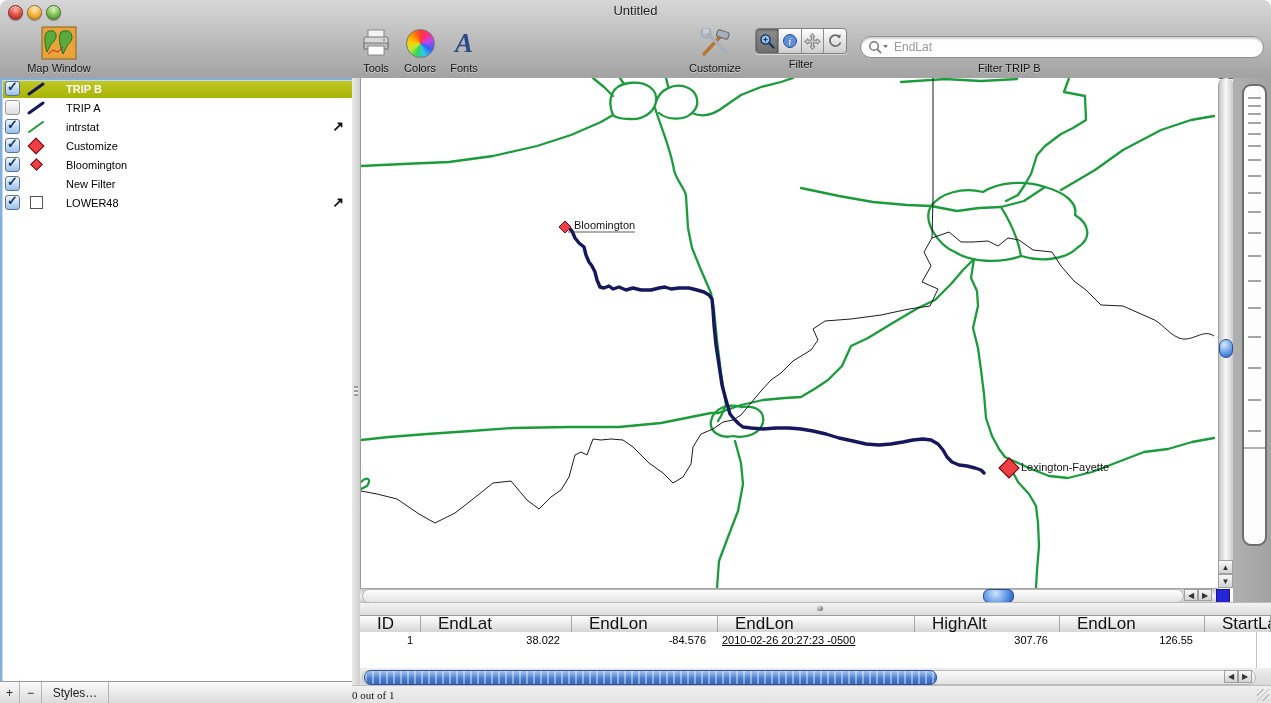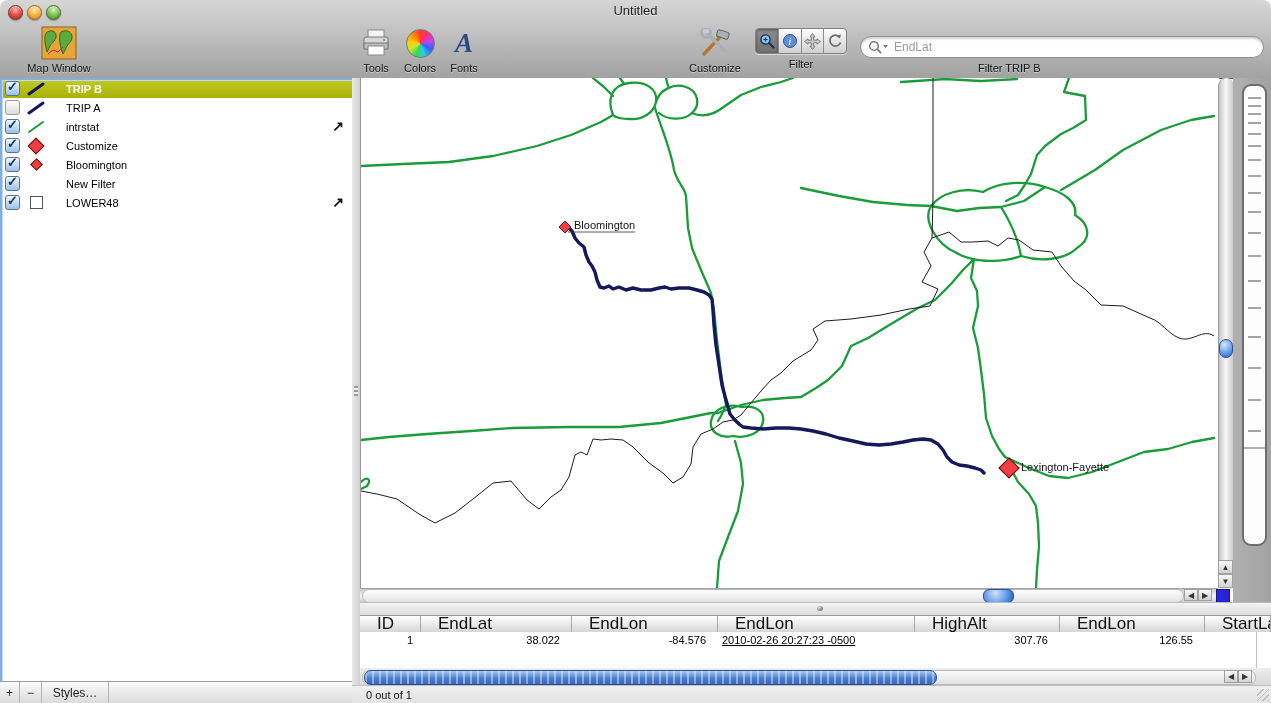--- a/index.html
+++ b/index.html
@@ -102,21 +102,21 @@
 
   
   .t-hscroll{left:360px;top:668px;width:911px;height:17px;background:linear-gradient(#ededed,#d9d9d9);border-bottom:1px solid #bdbdbd;}
   .t-htrack{left:362px;top:670px;width:892px;height:13px;background:linear-gradient(#fafafa,#e2e2e2);border:1px solid #b8b8b8;border-radius:7px;}
   .t-hthumb{left:364px;top:670px;width:571px;height:13px;border-radius:7px;border:1px solid #2b4f94;
      background:linear-gradient(#a7c8f0,#4a7fd0 55%,#3a66b8);
      background-image:repeating-linear-gradient(90deg,rgba(255,255,255,.4) 0 2px,rgba(255,255,255,0) 2px 7px),linear-gradient(#a7c8f0,#4a7fd0 55%,#3a66b8);}
 
   
   .statusbar{left:352px;top:685px;width:919px;height:18px;background:linear-gradient(#efefef,#e2e2e2);border-top:1px solid #c0c0c0;}
-  .statustext{font-size:11px;color:#111;line-height:18px;margin-left:14px;}
+  .statustext{font-size:11px;color:#111;line-height:18px;font-family:Liberation Serif, serif;}
   .layerbar{left:0;top:681px;width:352px;height:22px;background:linear-gradient(#fbfbfb,#d9d9d9);border-top:1px solid #9a9a9a;display:flex;}
   .layerbar .btn{border-right:1px solid #b3b3b3;display:flex;align-items:center;justify-content:center;font-size:12px;color:#222;}
   .resizegrip{left:1257px;top:689px;width:12px;height:12px;
      background:repeating-linear-gradient(135deg,#bbb 0 1px,transparent 1px 4px);}
 </style>
 </head>
 <body>
 
 <div id="app">
 

